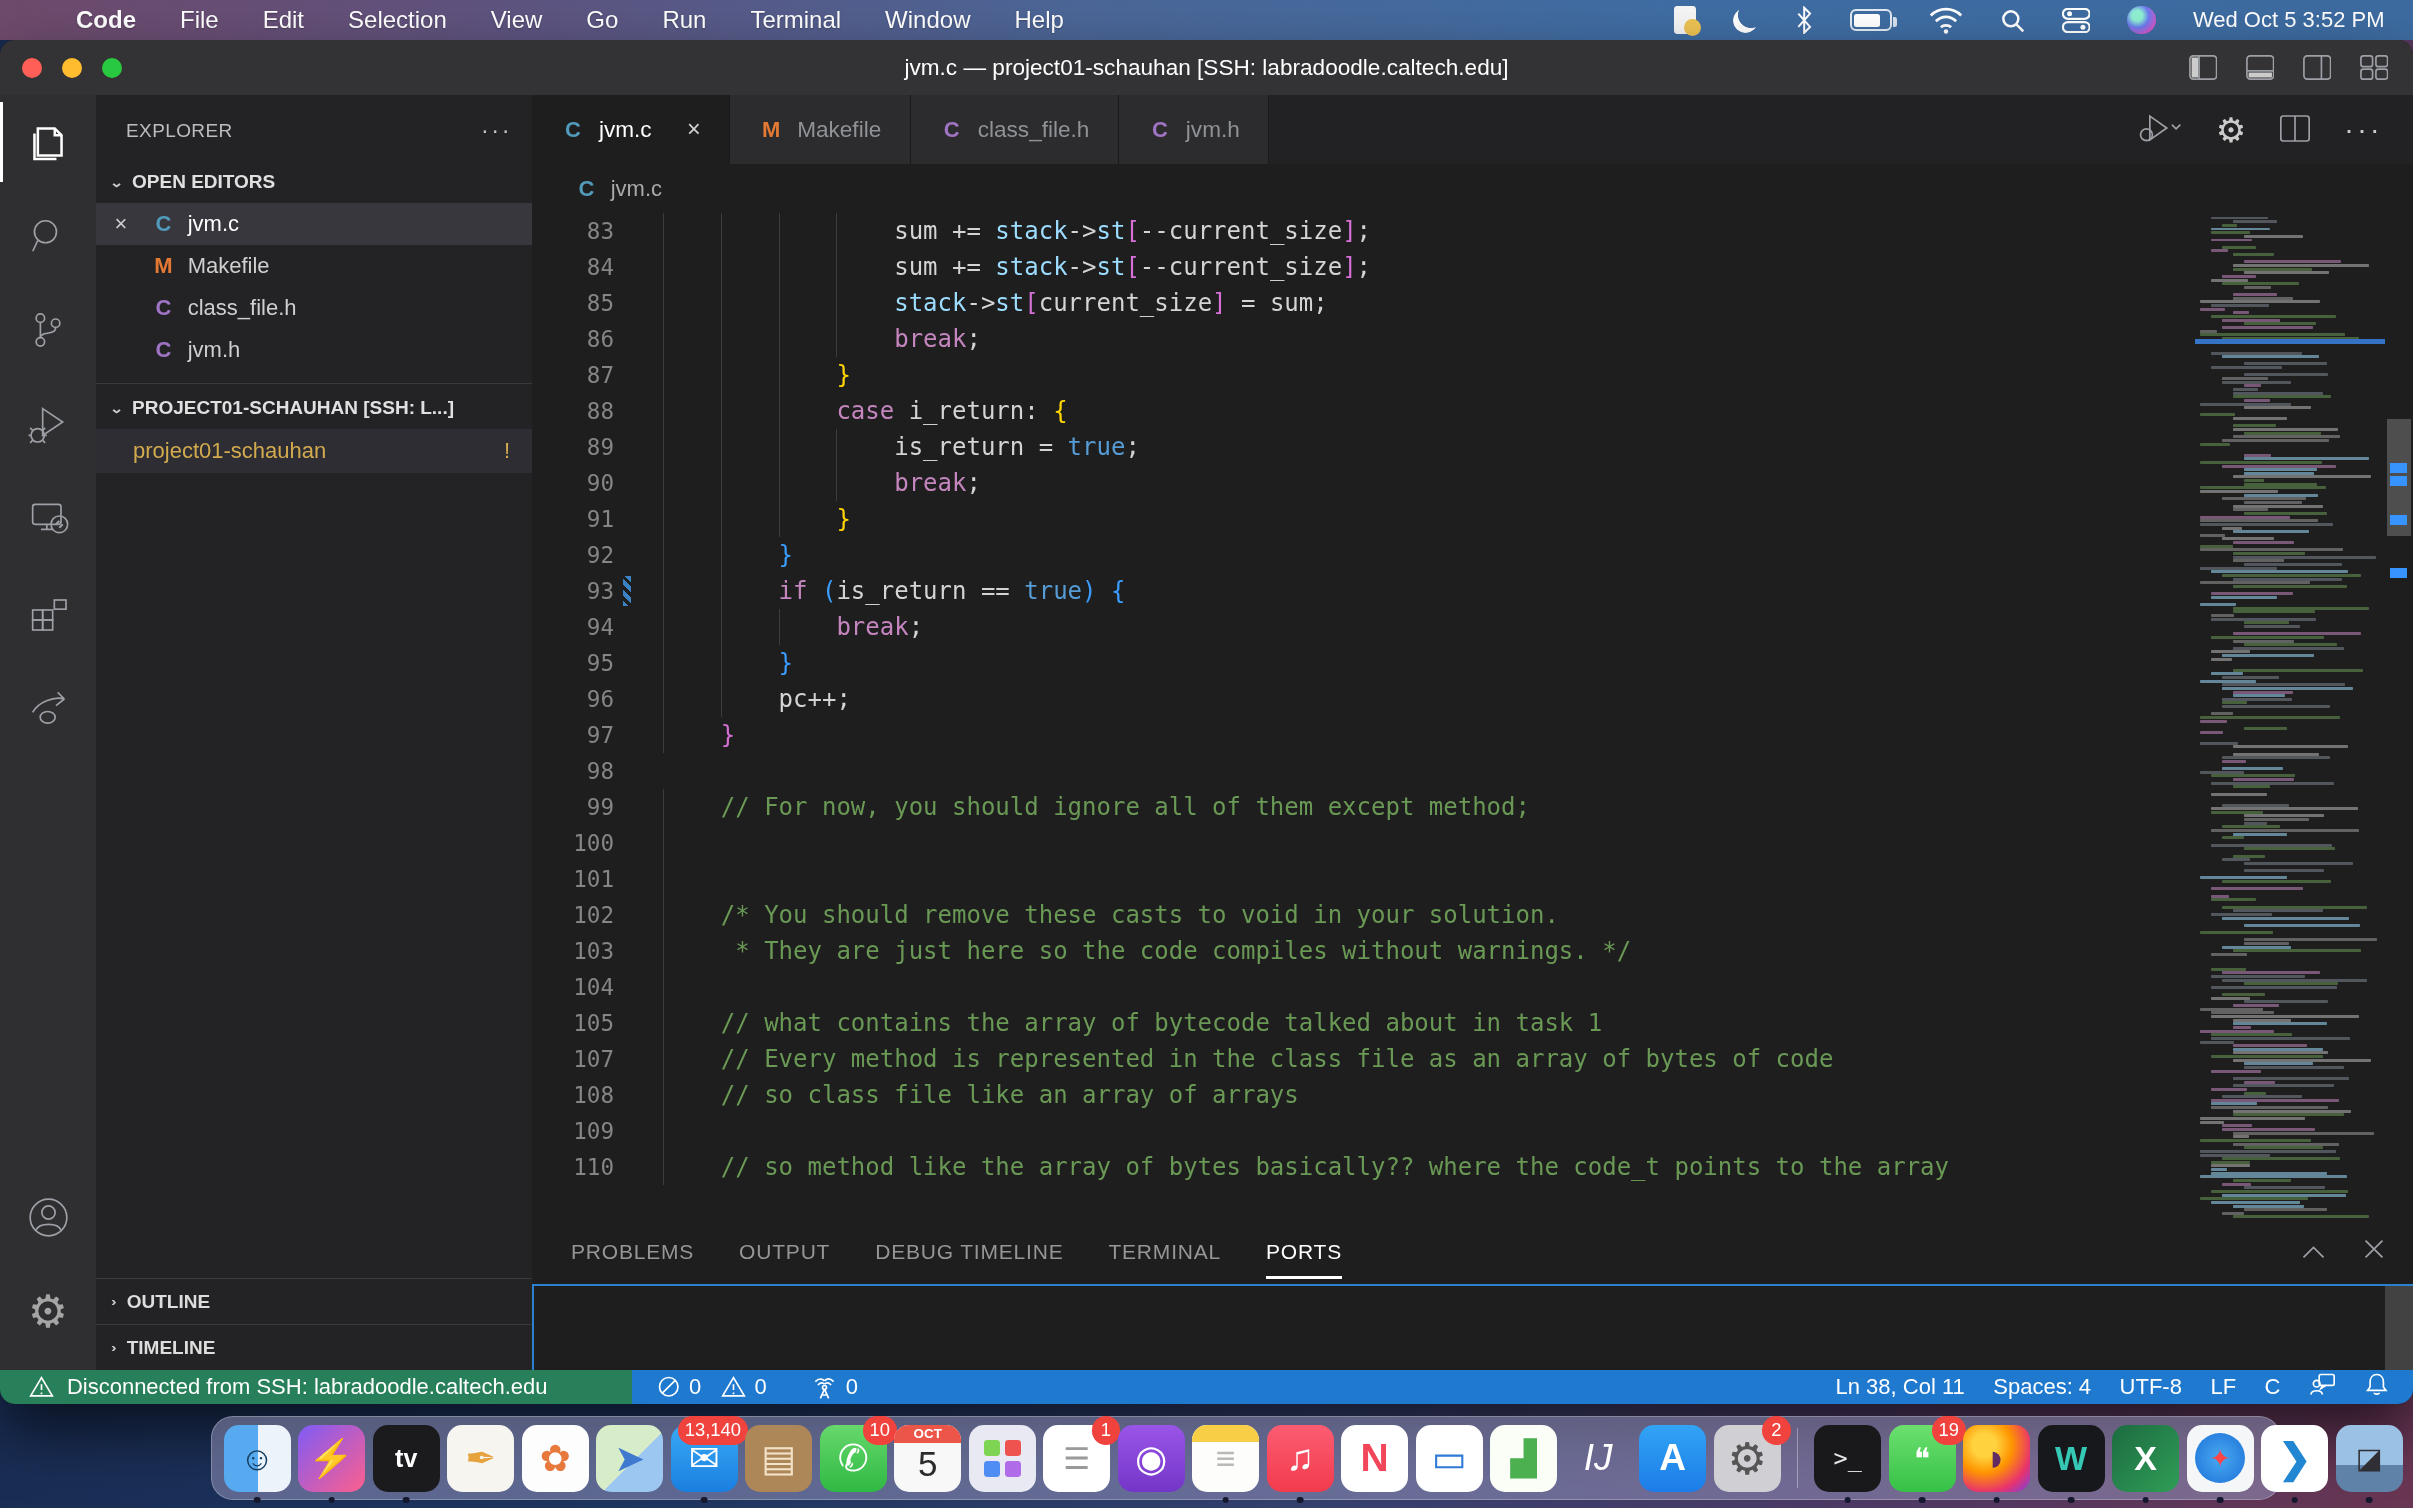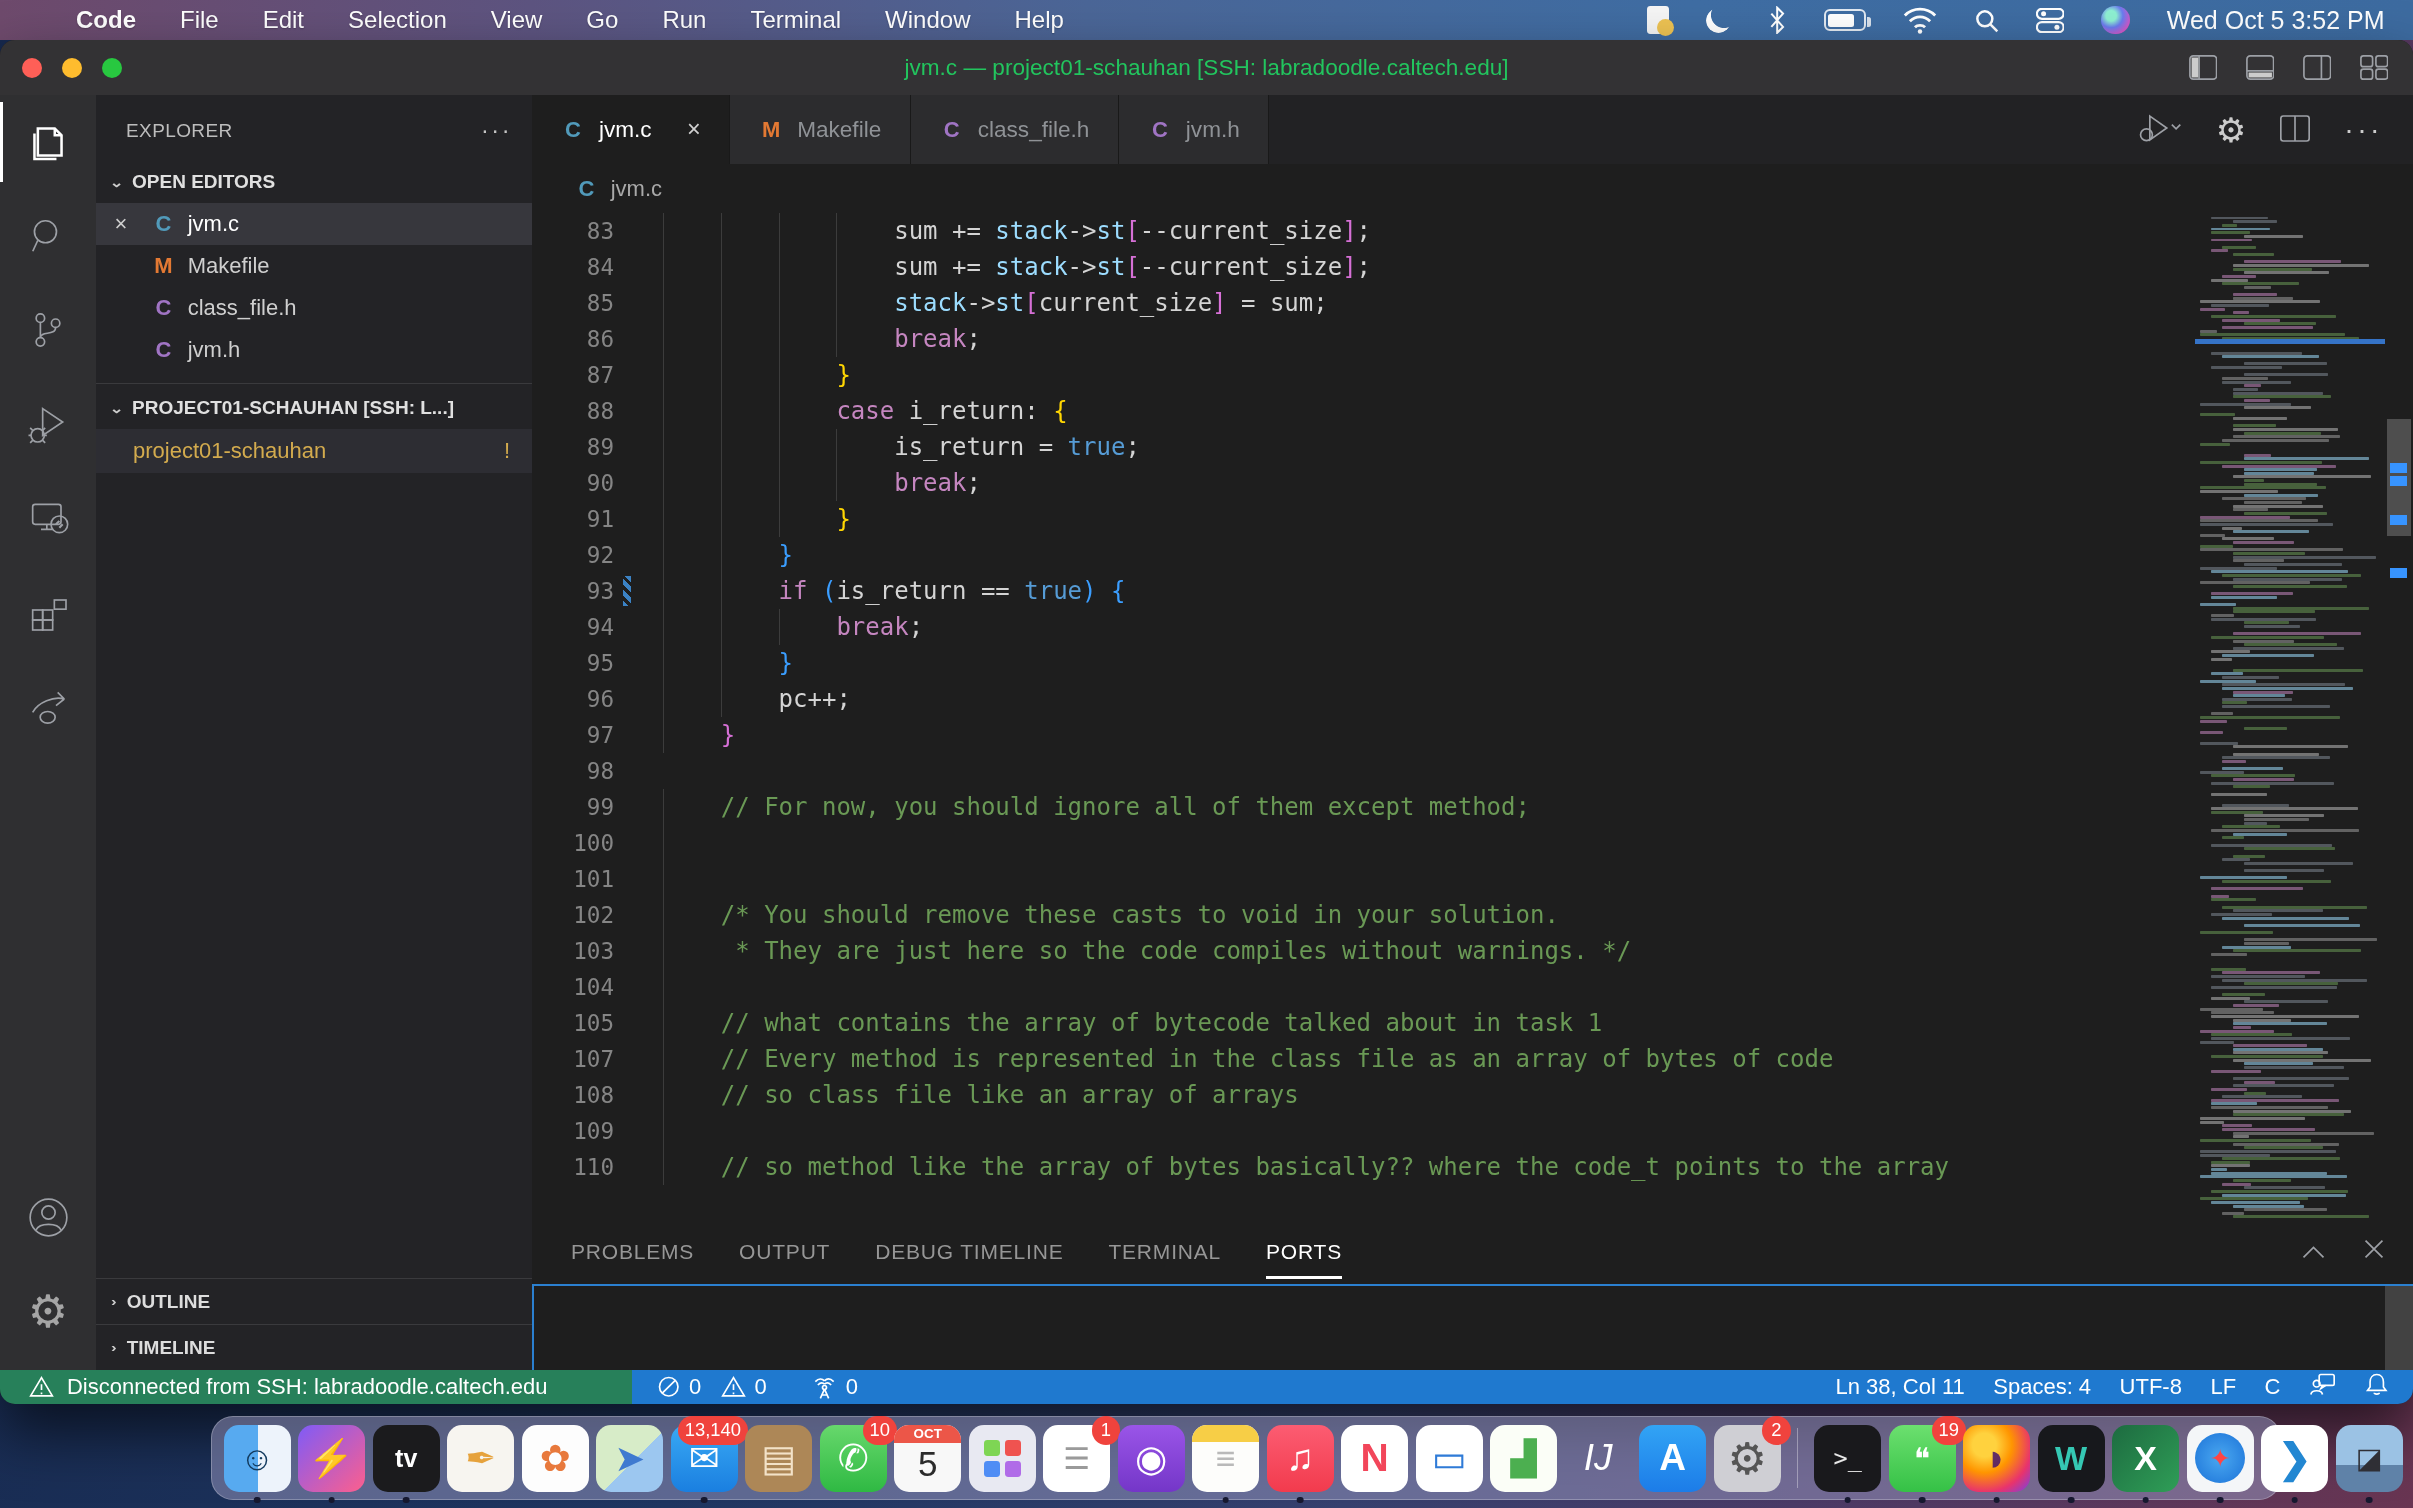--- a/index.html
+++ b/index.html
@@ -22,32 +22,32 @@
   .doc-ic { width:22px; height:28.5px; background:#f5f5f5; border-radius:3.4px; position:relative; }
   .doc-ic:after { content:""; position:absolute; right:-5px; bottom:-1.7px; width:17px; height:17px; border-radius:50%; background:#eec353; }
   .moon-ic { width:25px; height:25px; border-radius:50%; background:#fff;
     -webkit-mask:radial-gradient(circle at 70% 30%, transparent 0 13.4px, #000 14.2px); 
     mask:radial-gradient(circle at 72% 28%, transparent 0 12.6px, #000 13.4px); }
   .batt { width:42px; height:22px; border:2.5px solid rgba(255,255,255,.85); border-radius:5.9px; position:relative; }
   .batt:before { content:""; position:absolute; inset:2.5px; right:10px; background:#fff; border-radius:2.5px; }
   .batt:after { content:""; position:absolute; right:-7.5px; top:5.9px; width:4.2px; height:10px; background:rgba(255,255,255,.8); border-radius:0 2.5px 2.5px 0; }
   .siri-ic { width:28.5px; height:28.5px; border-radius:50%;
     background:radial-gradient(circle at 35% 35%, #8ef0d2 0 20%, #6b7bf0 45%, #d258c8 75%, #30234a 100%); }
-  .clock { font-size:25px; white-space:nowrap; }
+  .clock { font-size:22px; white-space:nowrap; }
 
   
   #window { position:absolute; left:0; top:40px; width:2413px; height:1364px;
     border-radius:15px; overflow:hidden; background:#1e1e1e;
     box-shadow:0 28.5px 59px rgba(0,0,0,.6); display:flex; flex-direction:column; }
 
   #titlebar { height:55px; background:#333234; display:flex; align-items:center; position:relative; flex:0 0 auto; }
   .lights { display:flex; gap:20px; padding-left:22px; }
   .light { width:20px; height:20px; border-radius:50%; }
   .l-red { background:#ff5f57; } .l-yel { background:#febc2e; } .l-grn { background:#28c840; }
-  .win-title { position:absolute; left:0; right:0; text-align:center; color:#22c55e; font-size:22.6px; }
+  .win-title { position:absolute; left:0; right:0; text-align:center; color:#ffffff; font-size:22.6px; }
   .tb-right { margin-left:auto; display:flex; gap:28.5px; padding-right:25px; z-index:2; }
   .tb-right svg { display:block; }
 
   #main { flex:1 1 auto; display:flex; min-height:0; }
 
   
   #activitybar { width:96px; background:#2f2f31; position:relative; flex:0 0 auto; }
   .act-item { width:96px; height:94px; display:flex; align-items:center; justify-content:center; position:relative; }
   .act-item.active:before { content:""; position:absolute; left:0; top:6.7px; bottom:6.7px; width:3.4px; background:#fff; }
   .act-bottom { position:absolute; bottom:11.7px; left:0; width:96px; }

